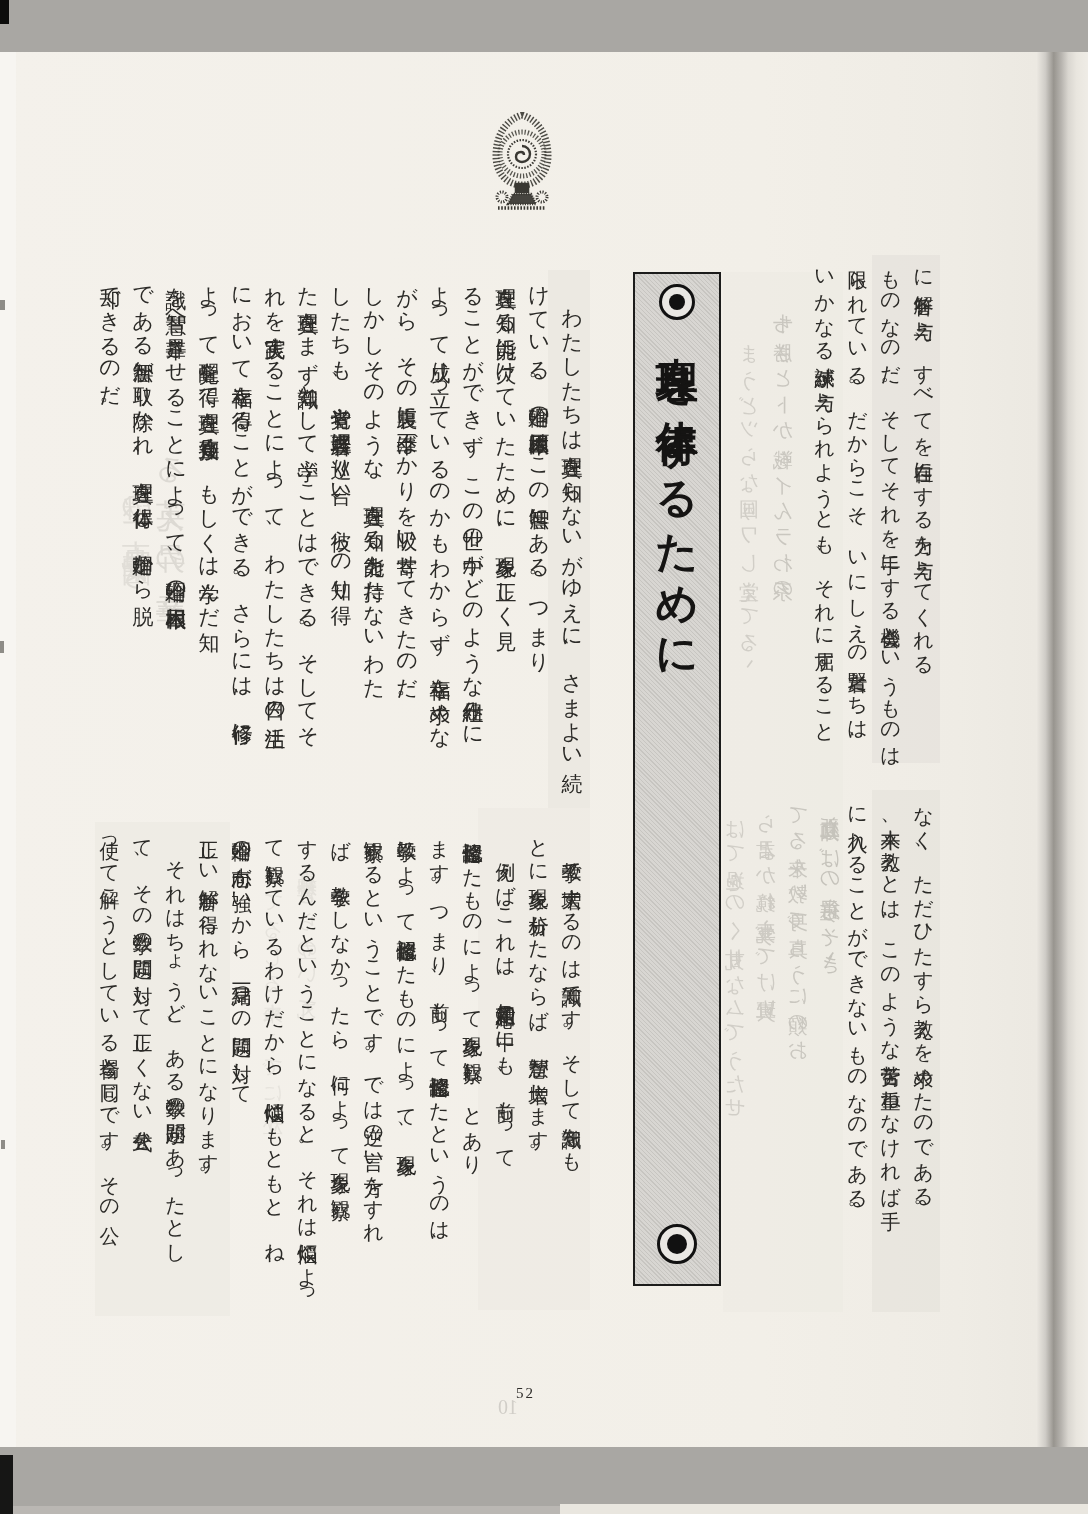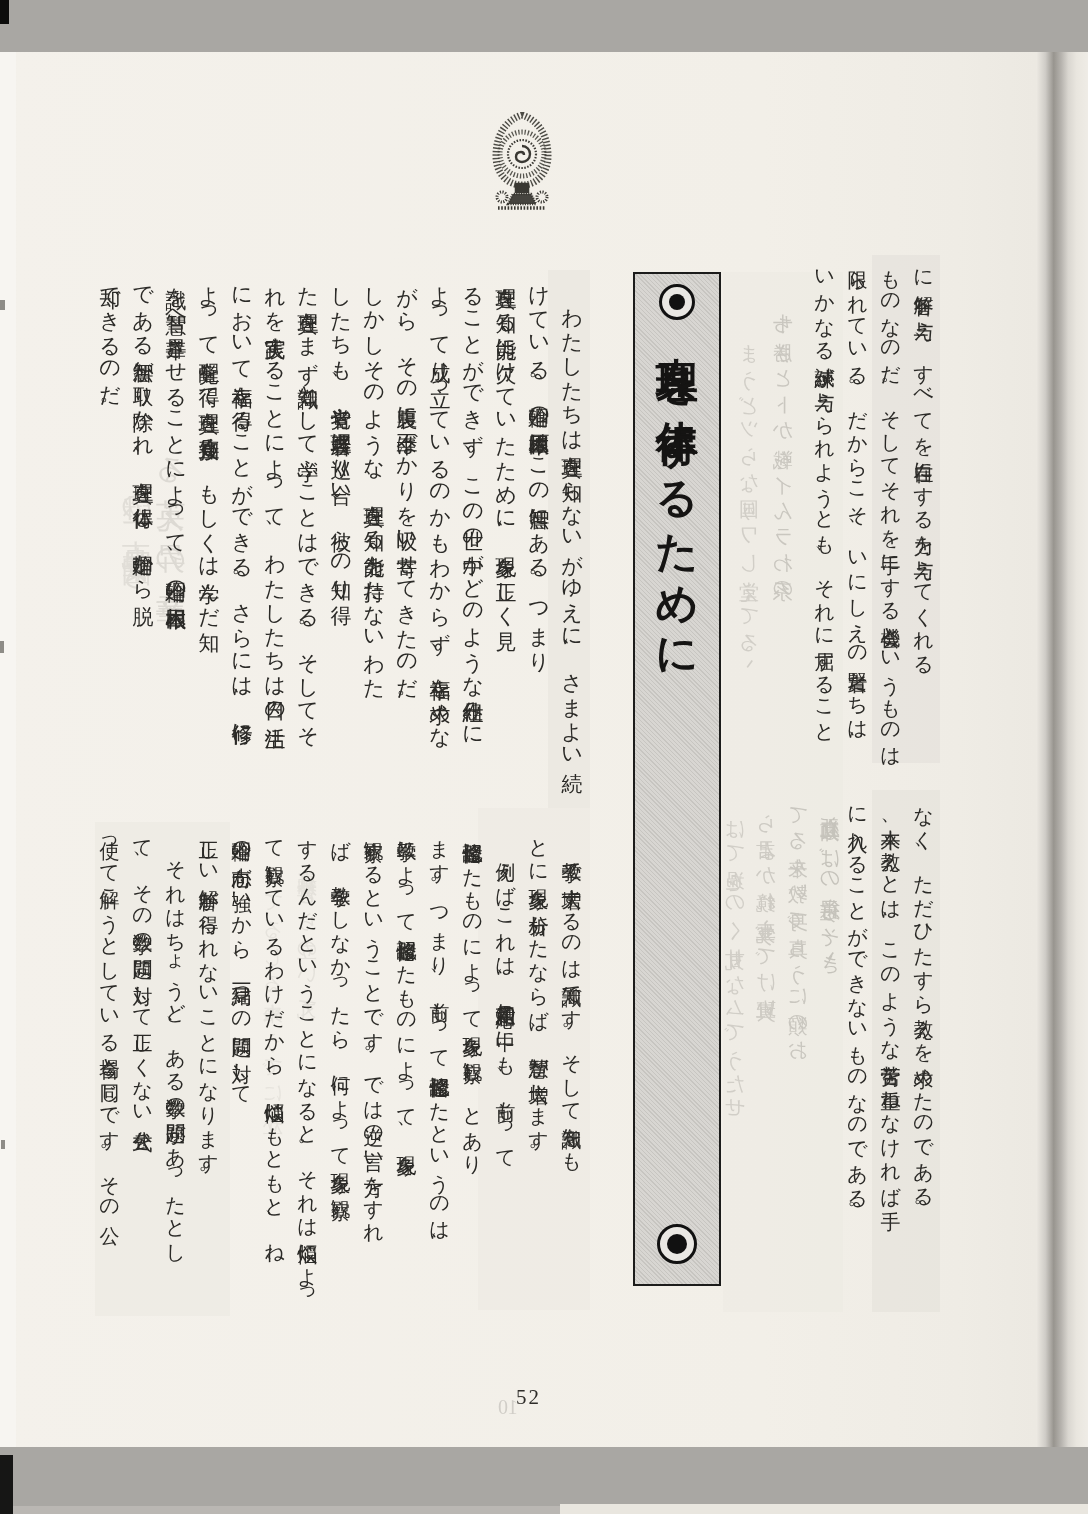--- a/index.html
+++ b/index.html
@@ -65,21 +65,21 @@
   .g5{left:751px;top:800px;font-size:20px;letter-spacing:2px;opacity:.34;}
   .g6{left:720px;top:806px;font-size:20px;letter-spacing:2px;opacity:.30;}
   .g7{left:150px;top:435px;font-size:30px;letter-spacing:6px;opacity:.22;}
   .g8{left:116px;top:470px;font-size:30px;letter-spacing:6px;opacity:.18;}
   .g9{left:292px;top:855px;font-size:20px;letter-spacing:4px;opacity:.14;}
   .g10{left:258px;top:880px;font-size:20px;letter-spacing:4px;opacity:.12;}
   .ghost-num{position:absolute;left:498px;top:1396px;font-size:20px;color:#c9c6c0;
      transform:scaleX(-1);opacity:.8;}
 
   
-  .page-num{position:absolute;left:516px;top:1385px;font-size:21px;letter-spacing:2px;color:#2e2c29;}
+  .page-num{position:absolute;left:516px;top:1385px;font-size:15px;letter-spacing:2px;color:#2e2c29;}
 
   
   .emblem{position:absolute;left:486px;top:112px;width:72px;height:100px;}
 </style>
 </head>
 <body>
 
 <div class="scan">
 
   <div class="shade sh1"></div>

